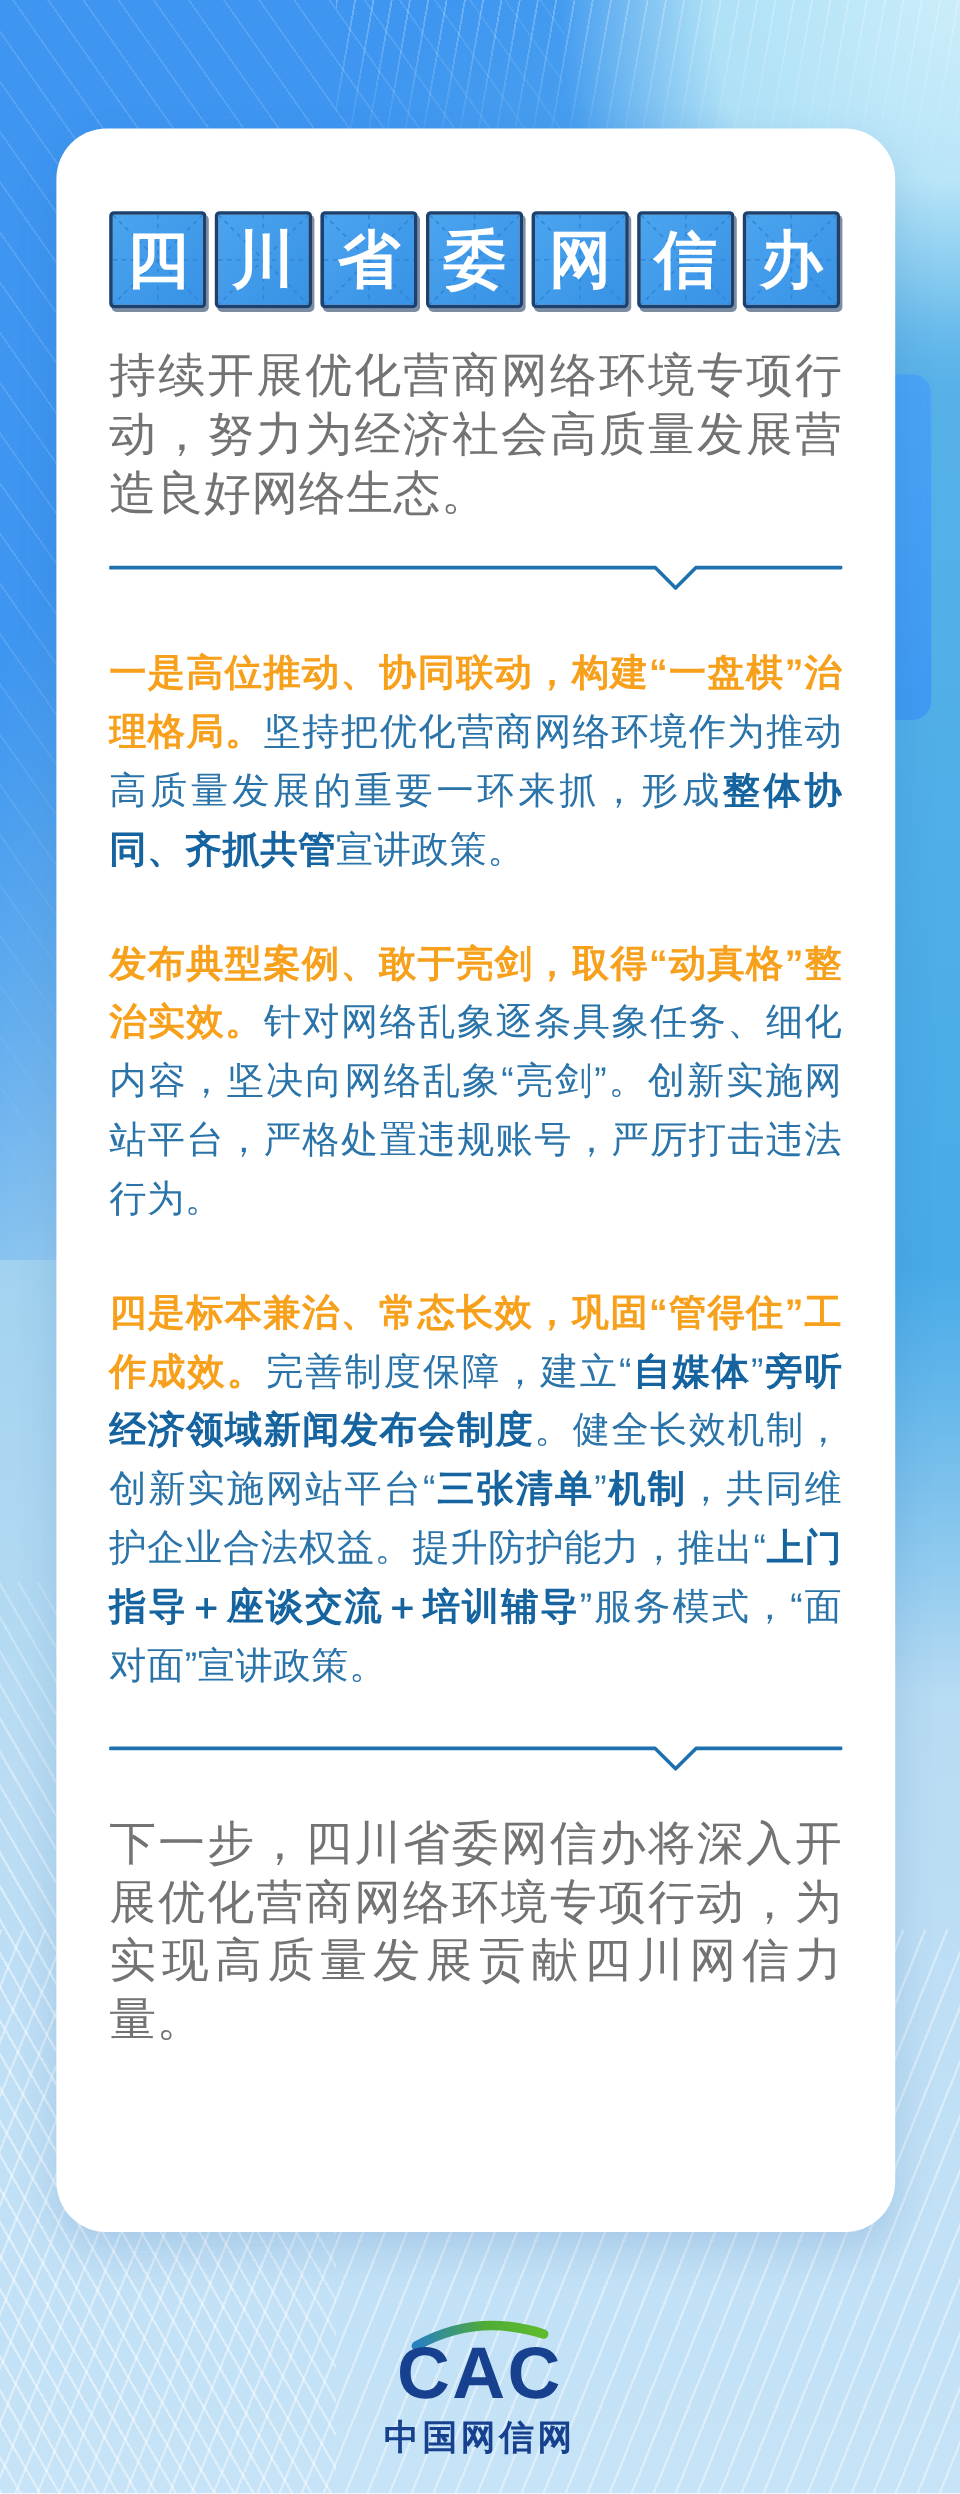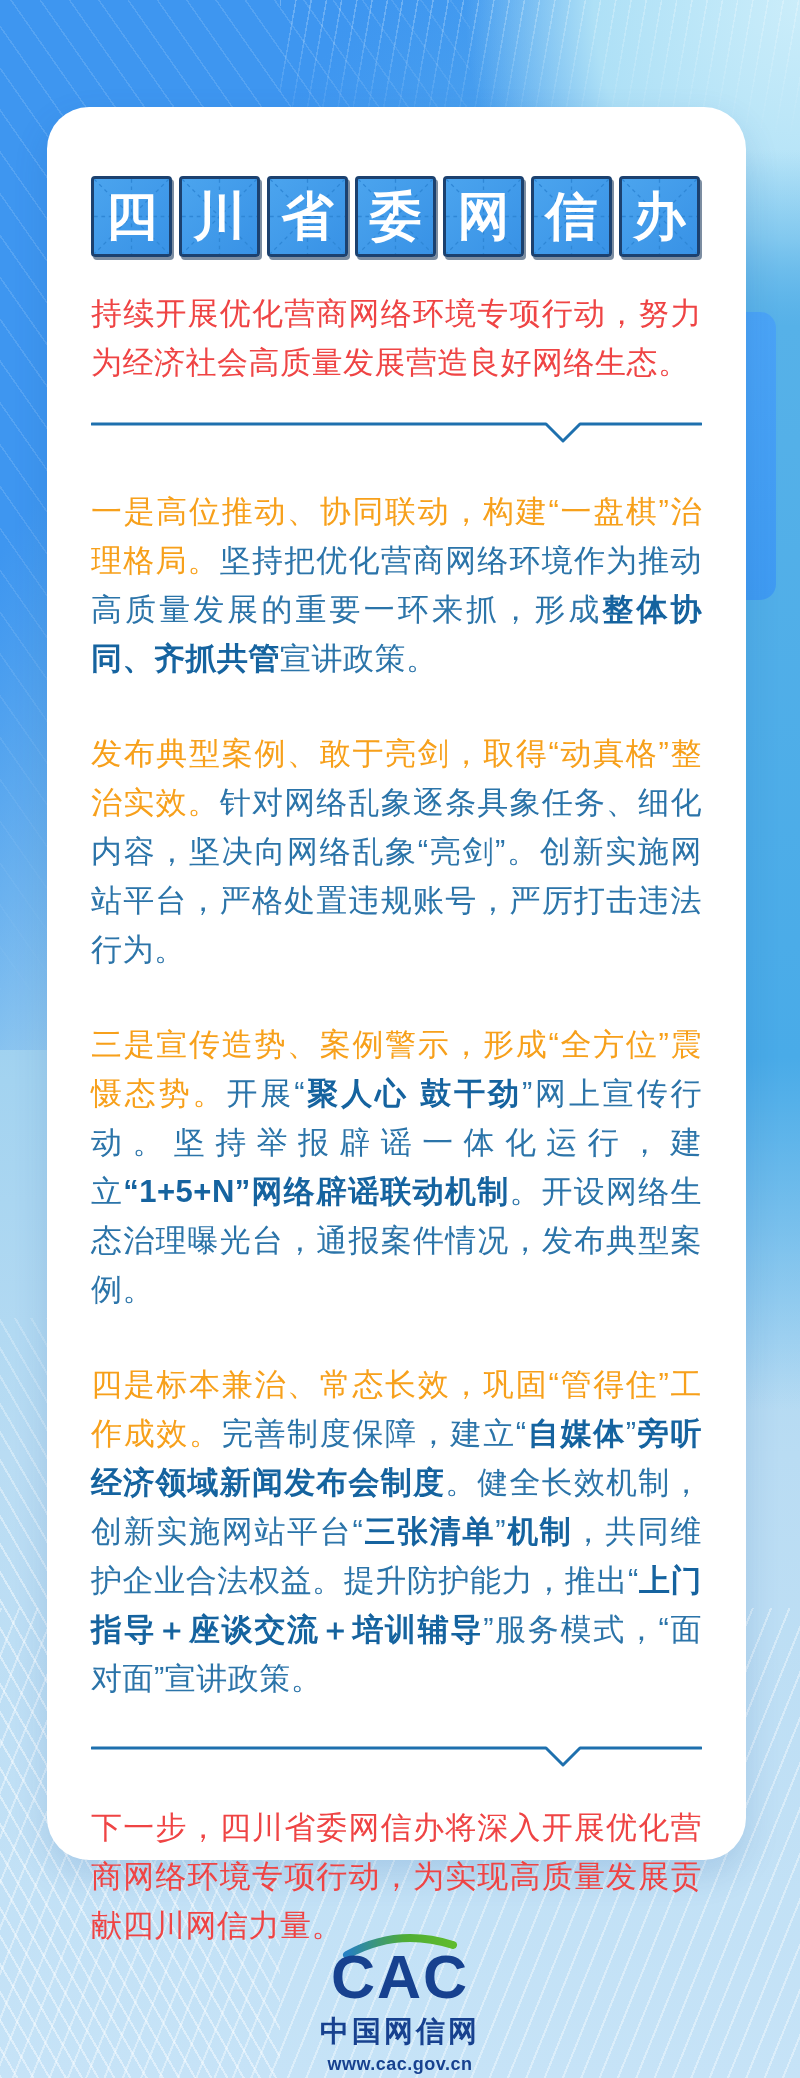--- a/index.html
+++ b/index.html
@@ -32,28 +32,28 @@
     box-sizing:border-box;padding:0 44px;z-index:2;box-shadow:0 14px 34px rgba(30,90,160,.16);}
   
   .title-row{padding-top:69px;display:flex;gap:7px;}
   .char-box{width:81px;height:81px;position:relative;box-sizing:border-box;flex:0 0 81px;
     background:linear-gradient(135deg,#4BA4EE,#3892E6);
     border:3px solid #1C416F;border-radius:4px;box-shadow:2px 3px 0 rgba(17,48,84,.55);}
   .char-box svg{position:absolute;left:0;top:0;width:100%;height:100%;}
   .char-box .ch{position:absolute;inset:0;display:flex;align-items:center;justify-content:center;
     font-size:52px;font-weight:bold;color:#fff;}
   
-  .intro,.closing{margin:32px 0 0;font-size:31px;line-height:49px;color:#ef4444;
+  .intro,.closing{margin:32px 0 0;font-size:39px;line-height:49px;color:#737373;
     text-align:justify;letter-spacing:.5px;font-family:Liberation Serif, serif;}
   .closing{}
   .divider{display:block;margin:32px auto 0;width:100%;}
   .divider.second{margin-top:40px;}
   .para{margin:46px 0 0;font-size:31px;line-height:49px;color:#2B74A9;text-align:justify;letter-spacing:.5px;}
   .para:first-child{margin-top:40px;}
-  .lead{color:#F7A01B;font-weight:400;}
+  .lead{color:#F7A01B;font-weight:700;}
   .seg.bold{color:#15639F;font-weight:700;}
   
   .footer{left:0;right:0;top:1926px;text-align:center;color:#17418F;z-index:2;}
   .cac-arc{display:block;margin:0 auto -13px;}
   .cac-text{font-size:61px;font-weight:800;letter-spacing:2px;line-height:1;color:#17418F;}
   .site-name{font-size:29px;font-weight:700;letter-spacing:3px;margin-top:4px;}
   .site-url{font-size:18px;font-weight:700;letter-spacing:.5px;margin-top:2px;}
 </style>
 </head>
 <body>
@@ -152,21 +152,20 @@
 
   <p class="intro">持续开展优化营商网络环境专项行动，努力为经济社会高质量发展营造良好网络生态。</p>
 
   <svg class="divider" width="611" height="28" viewBox="0 0 611 28">
     <path d="M1 5 L455 5 L472 22 L489 5 L610 5" fill="none" stroke="#1E70AE" stroke-width="3" stroke-linecap="round" stroke-linejoin="round"></path>
   </svg>
 
   <div>
       <p class="para"><span class="lead">一是高位推动、协同联动，构建“一盘棋”治理格局。</span><span class="seg">坚持把优化营商网络环境作为推动高质量发展的重要一环来抓，形成</span><span class="seg bold">整体协同、齐抓共管</span><span class="seg">宣讲政策。</span></p>
       <p class="para"><span class="lead">发布典型案例、敢于亮剑，取得“动真格”整治实效。</span><span class="seg">针对网络乱象逐条具象任务、细化内容，坚决向网络乱象“亮剑”。创新实施网站平台，严格处置违规账号，严厉打击违法行为。</span></p>
-      <p class="para"><span class="lead">三是宣传造势、案例警示，形成“全方位”震慑态势。</span><span class="seg">开展“</span><span class="seg bold">聚人心 鼓干劲</span><span class="seg">”网上宣传行动。坚持举报辟谣一体化运行，建立</span><span class="seg bold">“1+5+N”网络辟谣联动机制</span><span class="seg">。开设网络生态治理曝光台，通报案件情况，发布典型案例。</span></p>
       <p class="para"><span class="lead">四是标本兼治、常态长效，巩固“管得住”工作成效。</span><span class="seg">完善制度保障，建立“</span><span class="seg bold">自媒体</span><span class="seg">”</span><span class="seg bold">旁听经济领域新闻发布会制度</span><span class="seg">。健全长效机制，创新实施网站平台“</span><span class="seg bold">三张清单</span><span class="seg">”</span><span class="seg bold">机制</span><span class="seg">，共同维护企业合法权益。提升防护能力，推出“</span><span class="seg bold">上门指导＋座谈交流＋培训辅导</span><span class="seg">”服务模式，“面对面”宣讲政策。</span></p>
     </div>
 
   <svg class="divider second" width="611" height="28" viewBox="0 0 611 28">
     <path d="M1 5 L455 5 L472 22 L489 5 L610 5" fill="none" stroke="#1E70AE" stroke-width="3" stroke-linecap="round" stroke-linejoin="round"></path>
   </svg>
 
   <p class="closing">下一步，四川省委网信办将深入开展优化营商网络环境专项行动，为实现高质量发展贡献四川网信力量。</p>
 </div>
 
@@ -176,14 +175,13 @@
       <linearGradient id="arcGrad" x1="0" y1="0" x2="1" y2="0">
         <stop offset="0" stop-color="#2680C2"></stop>
         <stop offset="0.55" stop-color="#4FAD35"></stop>
         <stop offset="1" stop-color="#5FBB2D"></stop>
       </linearGradient>
     </defs>
     <path d="M8 29 Q 58 1 114 19" fill="none" stroke="url(#arcGrad)" stroke-width="8" stroke-linecap="round"></path>
   </svg>
   <div class="cac-text">CAC</div>
   <div class="site-name">中国网信网</div>
-  <div class="site-url">www.cac.gov.cn</div>
 </div>
 
 </body></html>

